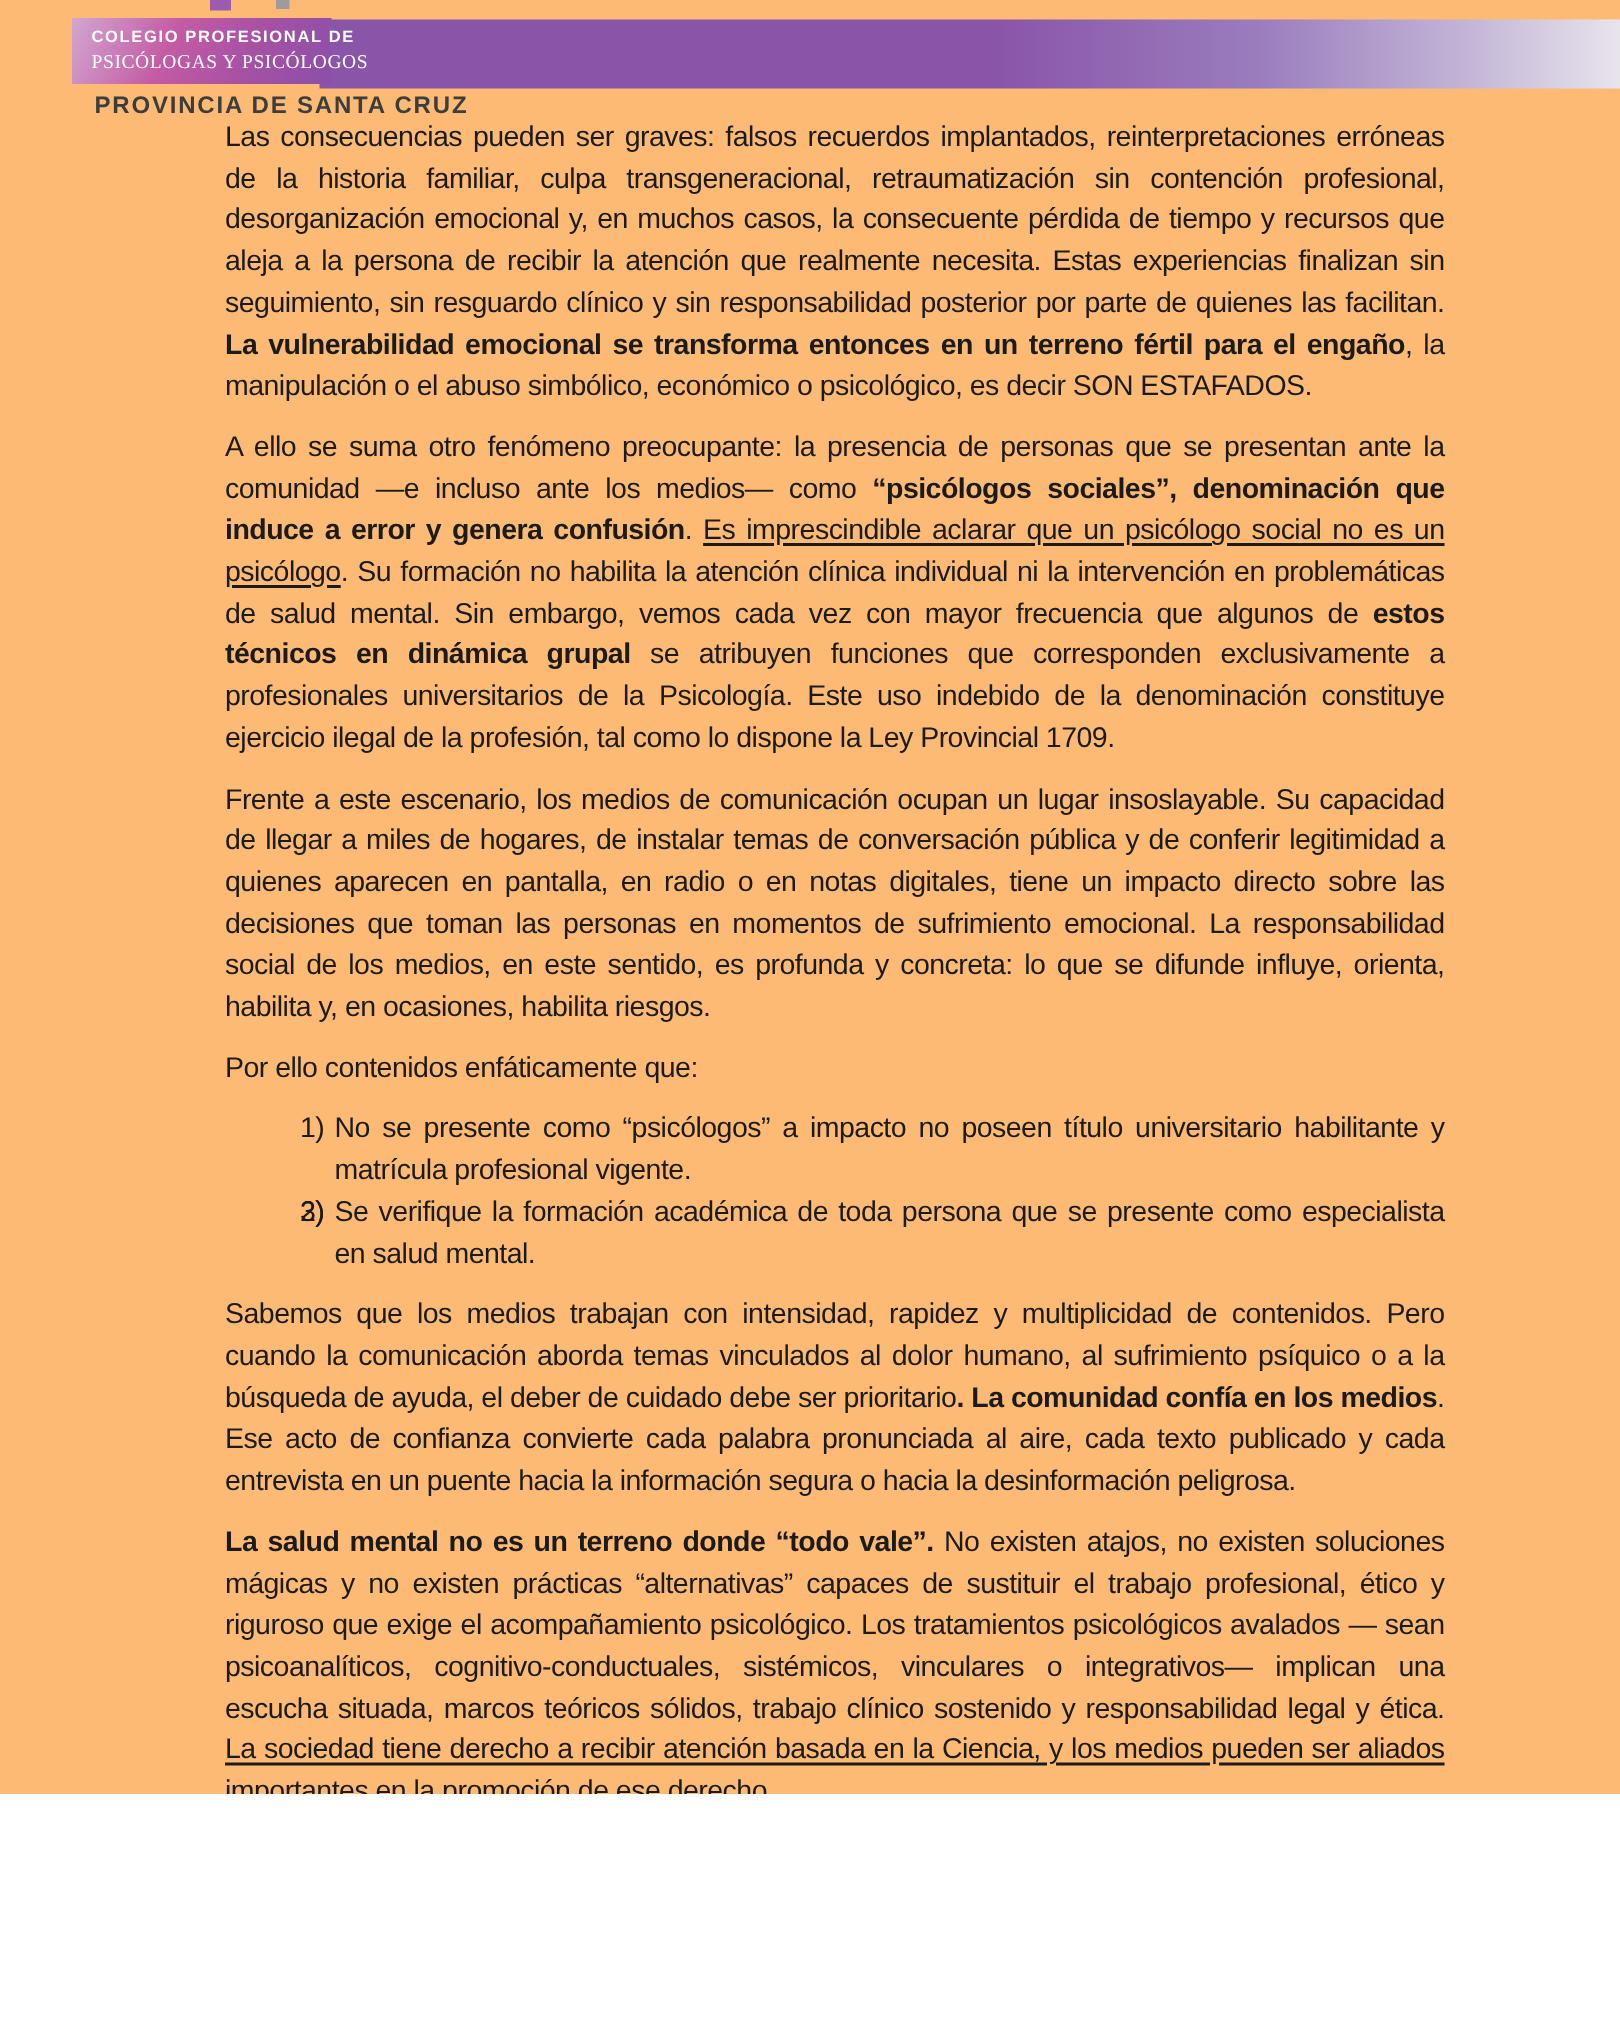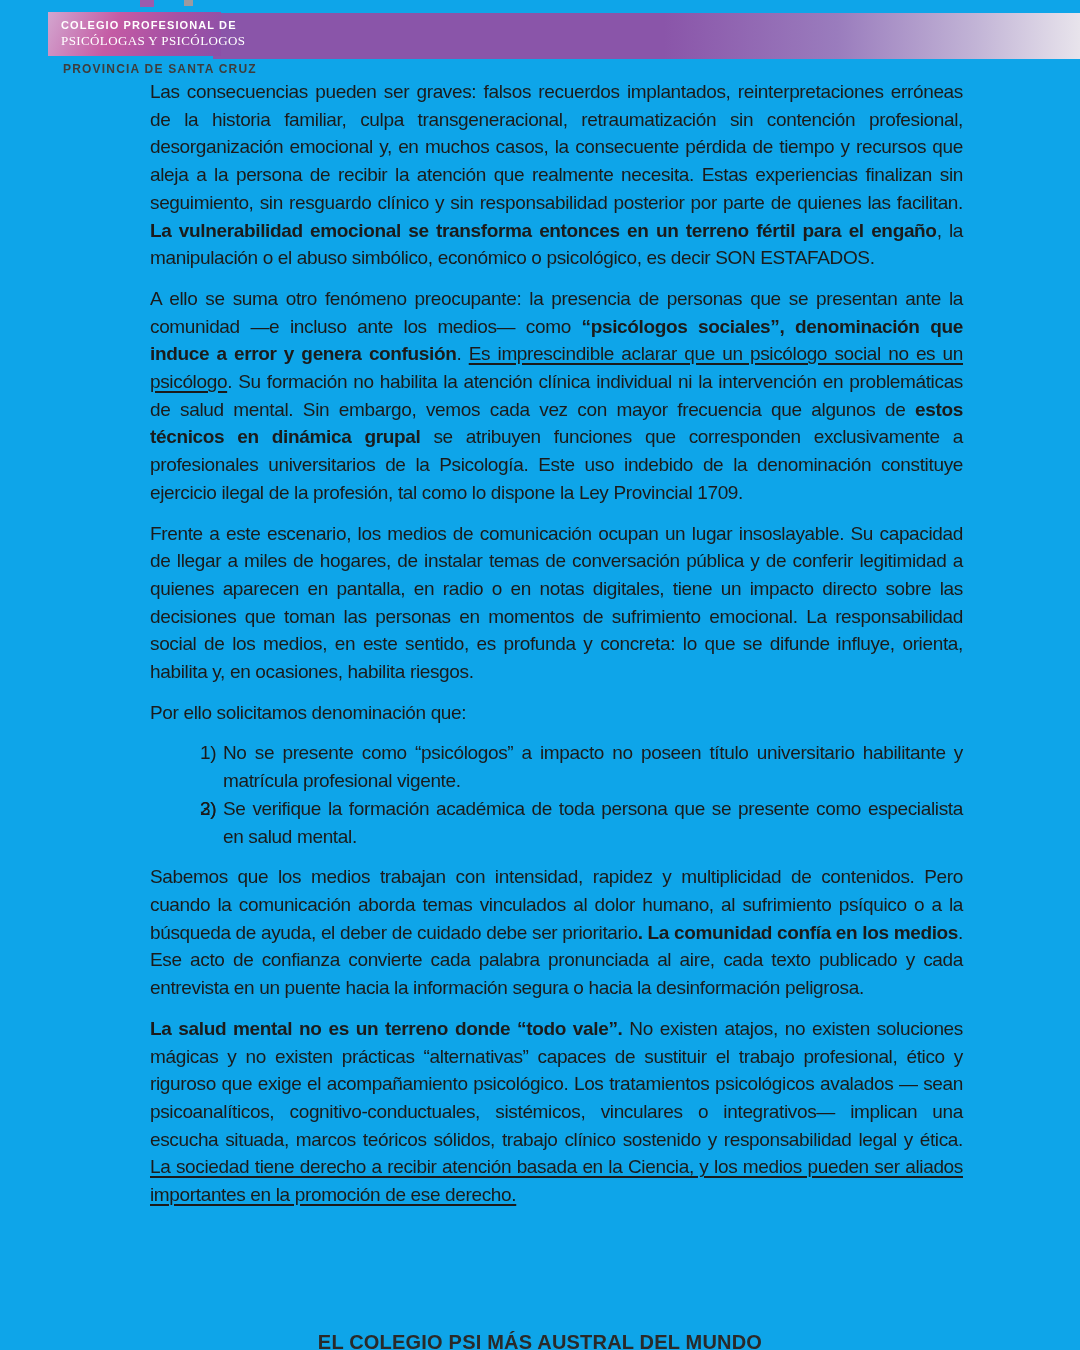--- a/index.html
+++ b/index.html
@@ -4,23 +4,23 @@
 <style>
   html, body { margin: 0; padding: 0; }
   body {
     width: 1080px; height: 1350px;
     background: #ffffff;
     font-family: "Liberation Sans", "DejaVu Sans", sans-serif;
     color: #1b1b1b;
   }
   .page {
     position: relative;
-    width: 1080px; height: 1350px;
+    width: 1080px; height: 1196px;
     overflow: hidden;
-    background: #0ea5e9;
+    background: #fdba74;
   }
 
   
   .top-mark { position: absolute; top: 0; }
   .mark-purple { left: 140px; width: 14px; height: 7px; background: #9c5bad; }
   .mark-gray   { left: 184px; width: 9px;  height: 6px; background: #9d9aa0; }
 
   
   .banner-bar {
     position: absolute;
@@ -47,21 +47,21 @@
   .logo-line2 {
     margin-top: 2px;
     font-family: "Liberation Serif", "DejaVu Serif", serif;
     font-size: 13px;
     letter-spacing: 0.4px;
     white-space: nowrap;
   }
   .province {
     position: absolute;
     left: 63px; top: 62px;
-    font-size: 12px;
+    font-size: 16px;
     font-weight: bold;
     letter-spacing: 1.2px;
     color: #3d3d3d;
     white-space: nowrap;
   }
 
   
   .content {
     position: absolute;
     left: 150px; top: 78px;
@@ -122,21 +122,21 @@
       <div class="logo-line2">PSICÓLOGAS Y PSICÓLOGOS</div>
     </div>
     <div class="province">PROVINCIA DE SANTA CRUZ</div>
   </header>
 
   <main class="content">
     <p class="para"><span>Las consecuencias pueden ser graves: falsos recuerdos implantados, reinterpretaciones erróneas de la historia familiar, culpa transgeneracional, retraumatización sin contención profesional, desorganización emocional y, en muchos casos, la consecuente pérdida de tiempo y recursos que aleja a la persona de recibir la atención que realmente necesita. Estas experiencias finalizan sin seguimiento, sin resguardo clínico y sin responsabilidad posterior por parte de quienes las facilitan. </span><span class="b">La vulnerabilidad emocional se transforma entonces en un terreno fértil para el engaño</span><span>, la manipulación o el abuso simbólico, económico o psicológico, es decir SON ESTAFADOS.</span></p>
     <p class="para"><span>A ello se suma otro fenómeno preocupante: la presencia de personas que se presentan ante la comunidad —e incluso ante los medios— como </span><span class="b">“psicólogos sociales”, denominación que induce a error y genera confusión</span><span>. </span><span class="u">Es imprescindible aclarar que un psicólogo social no es un psicólogo</span><span>. Su formación no habilita la atención clínica individual ni la intervención en problemáticas de salud mental. Sin embargo, vemos cada vez con mayor frecuencia que algunos de </span><span class="b">estos técnicos en dinámica grupal</span><span> se atribuyen funciones que corresponden exclusivamente a profesionales universitarios de la Psicología. Este uso indebido de la denominación constituye ejercicio ilegal de la profesión, tal como lo dispone la Ley Provincial 1709.</span></p>
     <p class="para"><span>Frente a este escenario, los medios de comunicación ocupan un lugar insoslayable. Su capacidad de llegar a miles de hogares, de instalar temas de conversación pública y de conferir legitimidad a quienes aparecen en pantalla, en radio o en notas digitales, tiene un impacto directo sobre las decisiones que toman las personas en momentos de sufrimiento emocional. La responsabilidad social de los medios, en este sentido, es profunda y concreta: lo que se difunde influye, orienta, habilita y, en ocasiones, habilita riesgos.</span></p>
 
-    <p class="para">Por ello solicitamos denominación que:</p>
+    <p class="para">Por ello contenidos enfáticamente que:</p>
 
     <ol class="request-list">
       <li class="list-item">
         <span class="list-num">1)</span>
         <span>No se presente como “psicólogos” a impacto no poseen título universitario habilitante y matrícula profesional vigente.</span>
       </li>
       <li class="list-item">
         <span class="list-num">2)</span>
       </li>
       <li class="list-item">

